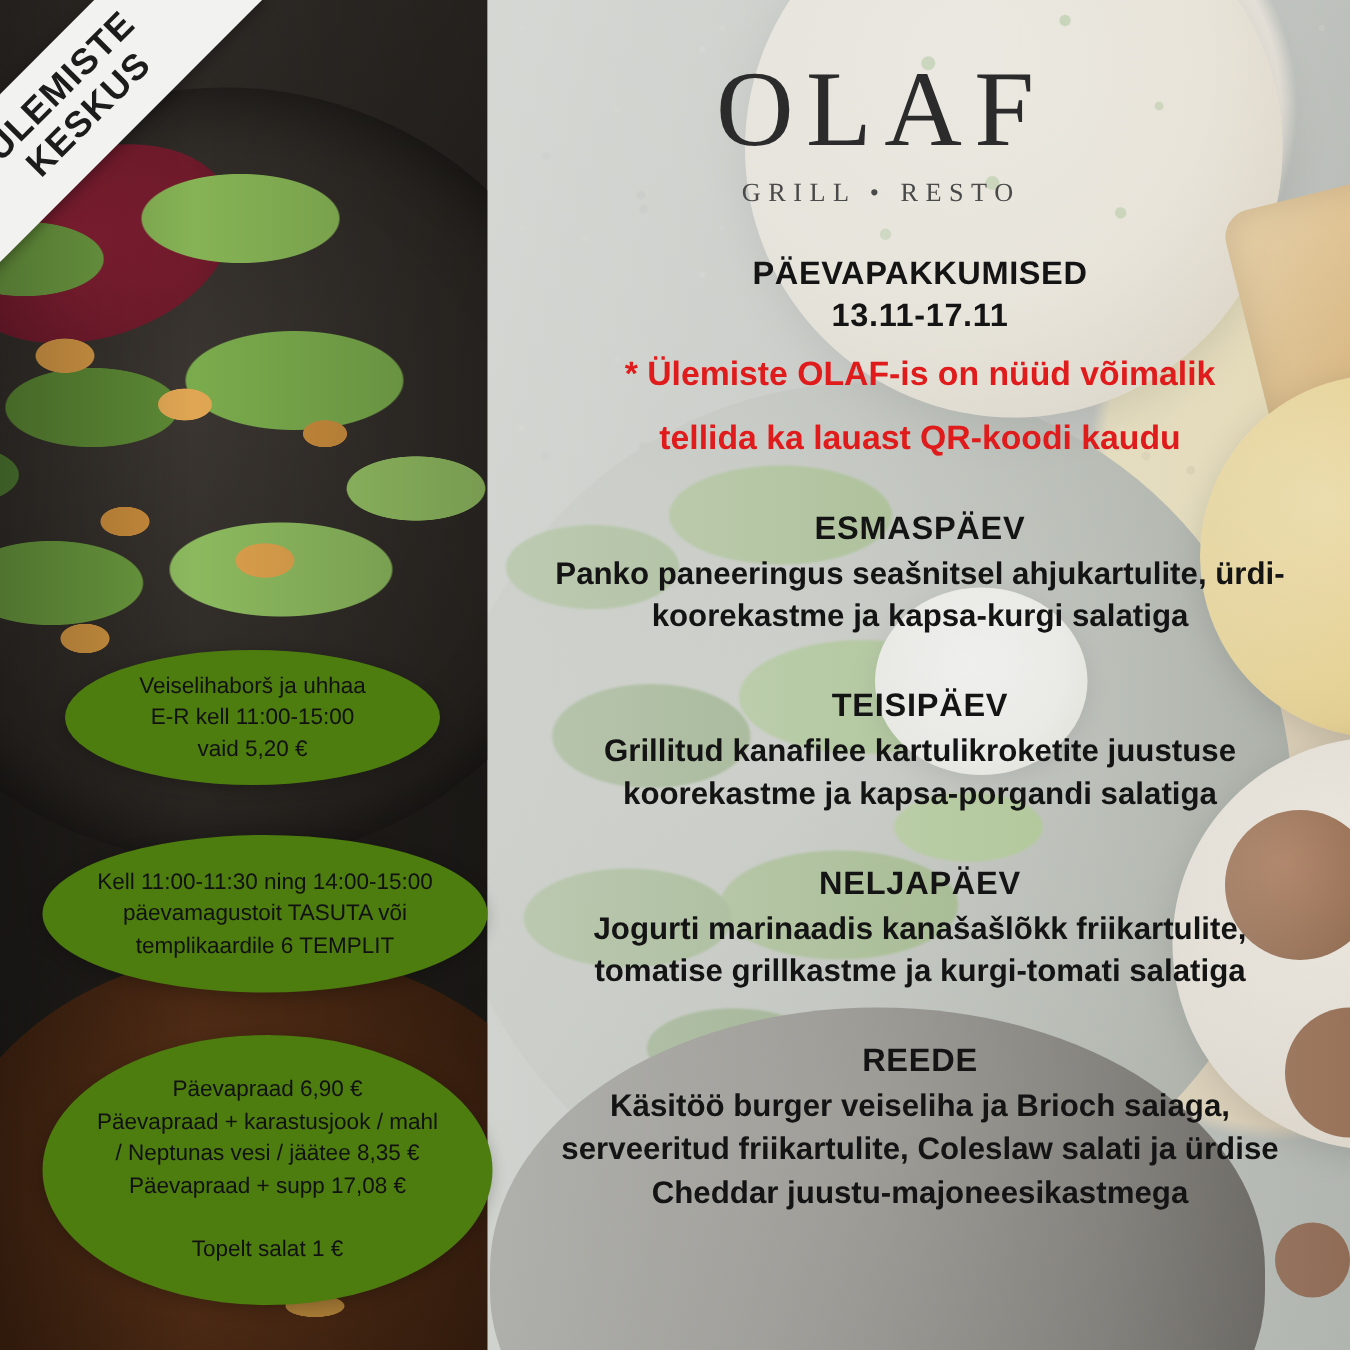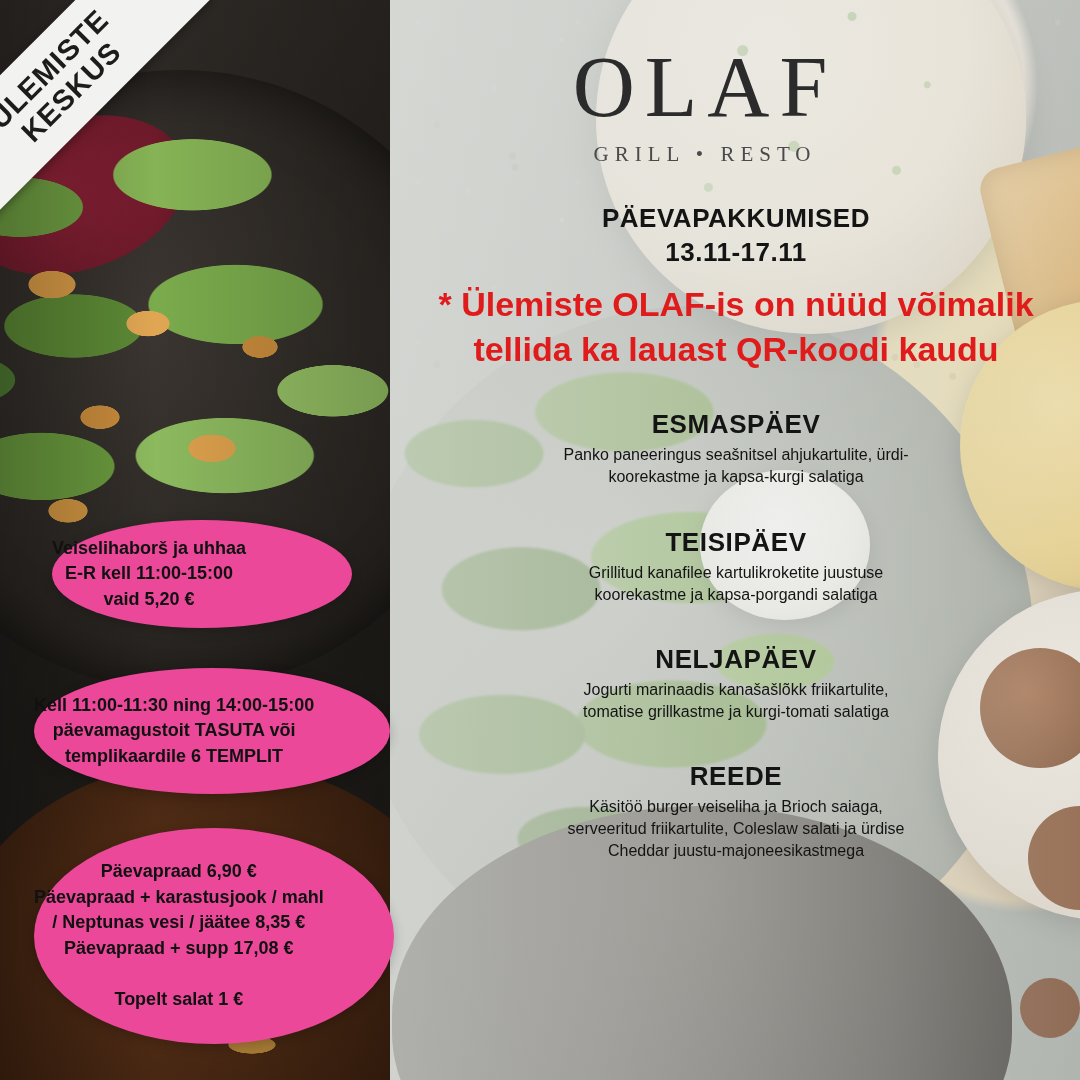--- a/index.html
+++ b/index.html
@@ -280,50 +280,50 @@
     color: #141414;
   }
   .head-line {
     font-size: 26px;
     font-weight: 700;
     letter-spacing: .5px;
     line-height: 1.32;
   }
   .note {
     margin-top: 12px;
-    font-size: 34px;
+    font-size: 27px;
     font-weight: 700;
     color: #e01b1b;
     line-height: 1.32;
   }
   .day-block { margin-top: 38px; }
   .day-name {
     font-size: 26px;
     font-weight: 700;
     letter-spacing: .6px;
     margin-bottom: 4px;
   }
   .day-desc {
-    font-size: 16px;
-    font-weight: 400;
+    font-size: 25px;
+    font-weight: 700;
     line-height: 1.38;
     padding: 0 10px;
   }
 
   
   .bubble {
     position: absolute;
-    background: #ec4899;
+    background: #4d7c0f;
     border-radius: 50%;
     display: flex;
     align-items: center;
-    justify-content: flex-start;
+    justify-content: center;
     text-align: center;
     color: #111;
-    font-weight: 700;
+    font-weight: 400;
     box-shadow: 0 3px 12px rgba(0,0,0,.22);
   }
   .bubble p { margin: 0; line-height: 1.42; }
   #bubble-1 { left: 52px;  top: 520px; width: 300px; height: 108px; font-size: 18px; }
   #bubble-2 { left: 34px;  top: 668px; width: 356px; height: 126px; font-size: 18px; }
   #bubble-3 { left: 34px;  top: 828px; width: 360px; height: 216px; font-size: 18px; }
 </style>
 </head>
 <body>
 
@@ -360,21 +360,21 @@
 
   <div class="logo-wrap">
     <div class="logo-main">OLAF</div>
     <div class="logo-sub">GRILL • RESTO</div>
   </div>
 
   <div class="menu">
     <div class="head-line">PÄEVAPAKKUMISED</div>
     <div class="head-line">13.11-17.11</div>
     <div class="note">* Ülemiste OLAF-is on nüüd võimalik</div>
-    <div class="note" style="margin-top:0">tellida ka lauast QR-koodi kaudu</div>
+    <div class="note" style="margin-top:16px">tellida ka lauast QR-koodi kaudu</div>
 
     <div class="day-block">
       <div class="day-name">ESMASPÄEV</div>
       <div class="day-desc">Panko paneeringus seašnitsel ahjukartulite, ürdi-</div>
       <div class="day-desc">koorekastme ja kapsa-kurgi salatiga</div>
     </div>
 
     <div class="day-block">
       <div class="day-name">TEISIPÄEV</div>
       <div class="day-desc">Grillitud kanafilee kartulikroketite juustuse</div>

